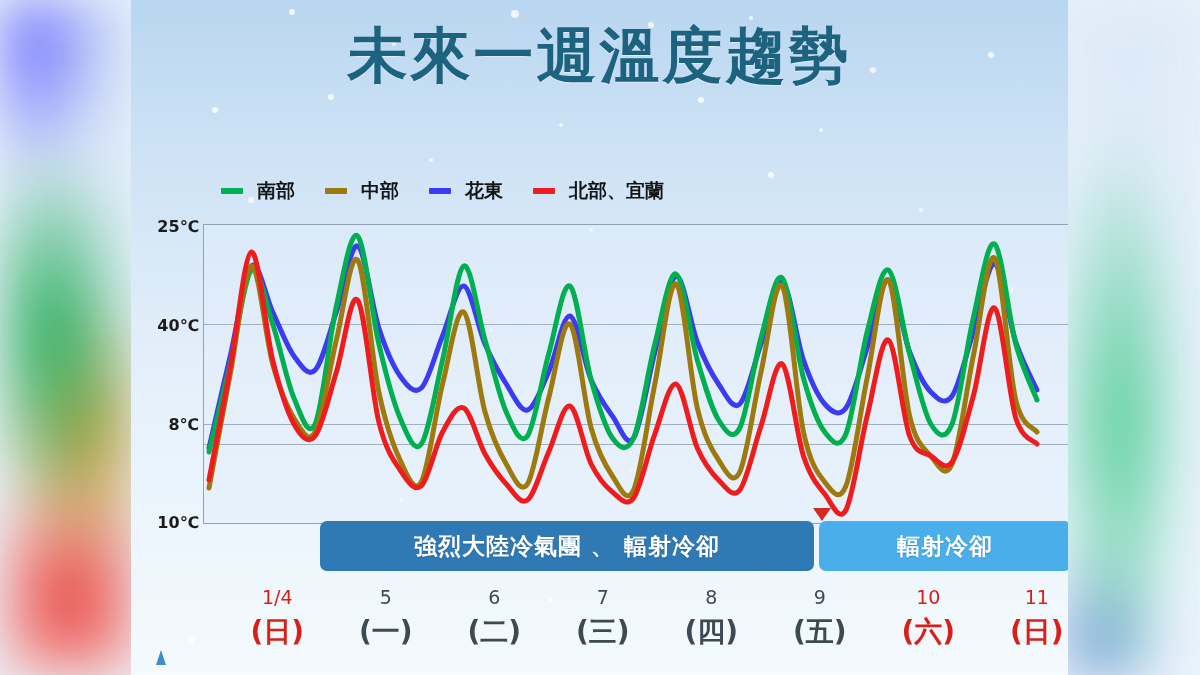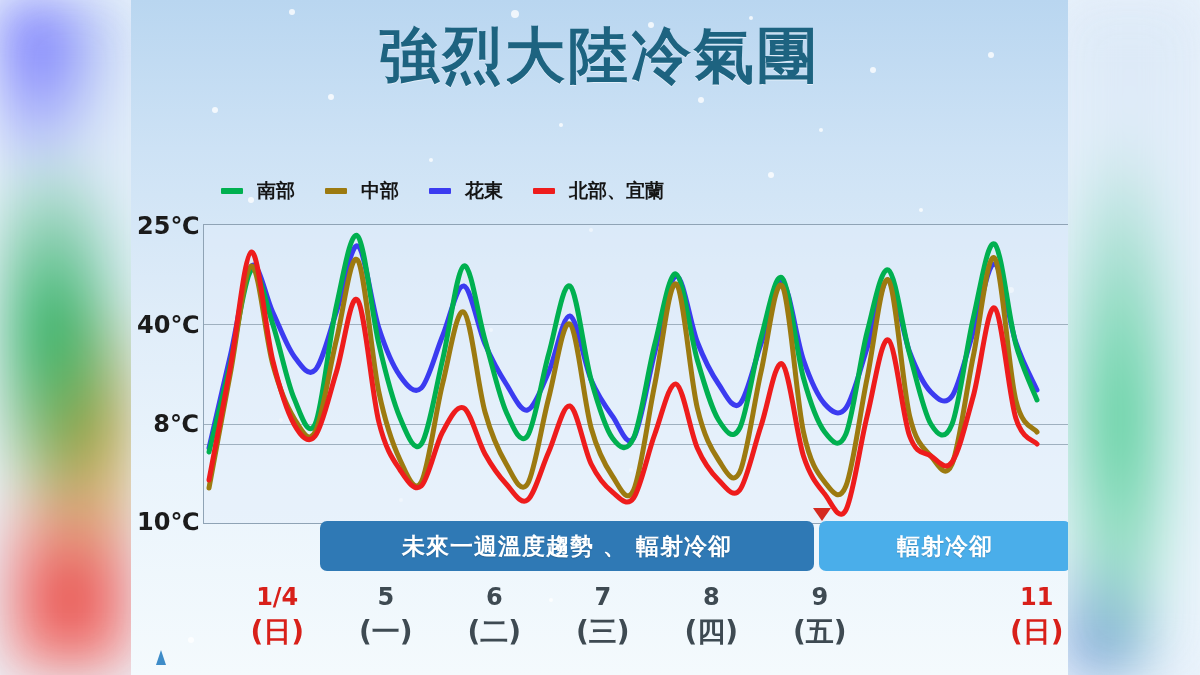--- a/index.html
+++ b/index.html
@@ -61,21 +61,21 @@
   }
 
   
   #plot-wrap{ position:absolute; left:72px; top:224px; width:868px; height:300px; }
   #plot-svg{ display:block; width:868px; height:300px; }
 
   
   .ytick{
     position:absolute; right:0; width:62px; text-align:right;
     font-family:"DejaVu Sans","Liberation Sans",sans-serif;
-    font-size:24px; font-weight:700; color:#1b1b1b;
+    font-size:16px; font-weight:700; color:#1b1b1b;
     transform:translateY(-50%);
   }
   #yaxis{ position:absolute; left:0; top:224px; width:68px; height:300px; }
 
   
   #banners{ position:absolute; left:189px; top:521px; width:751px; height:50px; display:flex; gap:5px; }
   .banner{
     display:flex; align-items:center; justify-content:center;
     border-radius:7px; color:#ffffff;
     font-family:"DejaVu Sans","Liberation Sans",sans-serif;
@@ -91,21 +91,21 @@
     width:0;height:0;border-left:9px solid transparent;border-right:9px solid transparent;
     border-top:13px solid #d42a20;
   }
 
   
   #dates{ position:absolute; left:72px; top:580px; width:868px; height:75px; }
   .date-col{
     position:absolute; width:110px; text-align:center; transform:translateX(-50%);
     font-family:"DejaVu Sans","Liberation Sans",sans-serif;
   }
-  .date-num{ font-size:24px; font-weight:700; line-height:34px; }
+  .date-num{ font-size:19px; font-weight:400; line-height:34px; }
   .date-dow{ font-size:28px; font-weight:700; line-height:36px; }
   .wk { color:#3e4a52; }
   .we { color:#d8201a; }
 
   
   #bottom-arrow{
     position:absolute; left:25px; top:650px;
     width:0;height:0;border-left:5px solid transparent;border-right:5px solid transparent;
     border-bottom:15px solid #2a7fc2; opacity:.9;
   }
@@ -143,21 +143,21 @@
       <div class="flake" style="left: 148px; top: 418px; width: 4px; height: 4px;"></div>
       <div class="flake" style="left: 818px; top: 438px; width: 4px; height: 4px;"></div>
       <div class="flake" style="left: 498px; top: 468px; width: 4px; height: 4px;"></div>
       <div class="flake" style="left: 268px; top: 498px; width: 4px; height: 4px;"></div>
       <div class="flake" style="left: 698px; top: 503px; width: 4px; height: 4px;"></div>
       <div class="flake" style="left: 897px; top: 597px; width: 6px; height: 6px;"></div>
       <div class="flake" style="left: 418px; top: 598px; width: 4px; height: 4px;"></div>
       <div class="flake" style="left: 57px; top: 637px; width: 6px; height: 6px;"></div>
     </div>
 
-  <div id="title">強烈大陸冷氣團</div>
+  <div id="title">未來一週溫度趨勢</div>
 
   <div id="legend">
     <div class="legend-item">
       <span class="legend-swatch" style="background:#00b050"></span>
       <span class="legend-label">南部</span>
     </div>
     <div class="legend-item">
       <span class="legend-swatch" style="background:#9c7a10"></span>
       <span class="legend-label">中部</span>
     </div>
@@ -190,21 +190,21 @@
         <path d="M6.00,224.00C9.54,208.67 20.15,162.33 27.23,132.00C34.31,101.67 41.38,49.33 48.46,42.00C55.54,34.67 62.62,73.00 69.69,88.00C76.77,103.00 83.85,122.33 90.92,132.00C98.00,141.67 105.08,153.33 112.15,146.00C119.23,138.67 126.31,108.67 133.38,88.00C140.46,67.33 147.54,19.33 154.62,22.00C161.69,24.67 168.77,82.33 175.85,104.00C182.92,125.67 190.00,142.00 197.08,152.00C204.15,162.00 211.23,170.67 218.31,164.00C225.38,157.33 232.46,129.00 239.54,112.00C246.62,95.00 253.69,60.67 260.77,62.00C267.85,63.33 274.92,103.67 282.00,120.00C289.08,136.33 296.15,149.00 303.23,160.00C310.31,171.00 317.38,188.00 324.46,186.00C331.54,184.00 338.62,163.67 345.69,148.00C352.77,132.33 359.85,90.67 366.92,92.00C374.00,93.33 381.08,139.33 388.15,156.00C395.23,172.67 402.31,182.33 409.38,192.00C416.46,201.67 423.54,224.67 430.62,214.00C437.69,203.33 444.77,155.00 451.85,128.00C458.92,101.00 466.00,53.67 473.08,52.00C480.15,50.33 487.23,100.00 494.31,118.00C501.38,136.00 508.46,149.67 515.54,160.00C522.62,170.33 529.69,186.67 536.77,180.00C543.85,173.33 550.92,140.33 558.00,120.00C565.08,99.67 572.15,55.33 579.23,58.00C586.31,60.67 593.38,115.67 600.46,136.00C607.54,156.33 614.62,172.00 621.69,180.00C628.77,188.00 635.85,193.33 642.92,184.00C650.00,174.67 657.08,145.33 664.15,124.00C671.23,102.67 678.31,55.33 685.38,56.00C692.46,56.67 699.54,109.33 706.62,128.00C713.69,146.67 720.77,160.67 727.85,168.00C734.92,175.33 742.00,182.00 749.08,172.00C756.15,162.00 763.23,130.00 770.31,108.00C777.38,86.00 784.46,38.33 791.54,40.00C798.62,41.67 805.69,97.00 812.77,118.00C819.85,139.00 830.46,158.00 834.00,166.00" fill="none" stroke="#3b3bf0" stroke-width="5" stroke-linecap="round" stroke-linejoin="round"></path>
         <path d="M6.00,228.00C9.54,213.33 20.15,170.33 27.23,140.00C34.31,109.67 41.38,52.67 48.46,46.00C55.54,39.33 62.62,78.67 69.69,100.00C76.77,121.33 83.85,157.33 90.92,174.00C98.00,190.67 105.08,215.33 112.15,200.00C119.23,184.67 126.31,113.33 133.38,82.00C140.46,50.67 147.54,5.67 154.62,12.00C161.69,18.33 168.77,89.67 175.85,120.00C182.92,150.33 190.00,177.33 197.08,194.00C204.15,210.67 211.23,229.67 218.31,220.00C225.38,210.33 232.46,165.67 239.54,136.00C246.62,106.33 253.69,45.33 260.77,42.00C267.85,38.67 274.92,91.67 282.00,116.00C289.08,140.33 296.15,172.00 303.23,188.00C310.31,204.00 317.38,221.67 324.46,212.00C331.54,202.33 338.62,155.00 345.69,130.00C352.77,105.00 359.85,57.67 366.92,62.00C374.00,66.33 381.08,130.67 388.15,156.00C395.23,181.33 402.31,204.33 409.38,214.00C416.46,223.67 423.54,229.67 430.62,214.00C437.69,198.33 444.77,147.33 451.85,120.00C458.92,92.67 466.00,47.33 473.08,50.00C480.15,52.67 487.23,111.67 494.31,136.00C501.38,160.33 508.46,184.67 515.54,196.00C522.62,207.33 529.69,217.67 536.77,204.00C543.85,190.33 550.92,139.00 558.00,114.00C565.08,89.00 572.15,47.33 579.23,54.00C586.31,60.67 593.38,128.33 600.46,154.00C607.54,179.67 614.62,198.67 621.69,208.00C628.77,217.33 635.85,226.67 642.92,210.00C650.00,193.33 657.08,135.33 664.15,108.00C671.23,80.67 678.31,42.33 685.38,46.00C692.46,49.67 699.54,104.33 706.62,130.00C713.69,155.67 720.77,188.33 727.85,200.00C734.92,211.67 742.00,217.67 749.08,200.00C756.15,182.33 763.23,124.00 770.31,94.00C777.38,64.00 784.46,15.67 791.54,20.00C798.62,24.33 805.69,94.00 812.77,120.00C819.85,146.00 830.46,166.67 834.00,176.00" fill="none" stroke="#00b050" stroke-width="5" stroke-linecap="round" stroke-linejoin="round"></path>
         <path d="M6.00,264.00C9.54,245.00 20.15,187.00 27.23,150.00C34.31,113.00 41.38,43.67 48.46,42.00C55.54,40.33 62.62,114.67 69.69,140.00C76.77,165.33 83.85,182.67 90.92,194.00C98.00,205.33 105.08,221.00 112.15,208.00C119.23,195.00 126.31,144.67 133.38,116.00C140.46,87.33 147.54,27.33 154.62,36.00C161.69,44.67 168.77,134.67 175.85,168.00C182.92,201.33 190.00,221.00 197.08,236.00C204.15,251.00 211.23,270.67 218.31,258.00C225.38,245.33 232.46,188.33 239.54,160.00C246.62,131.67 253.69,83.33 260.77,88.00C267.85,92.67 274.92,162.67 282.00,188.00C289.08,213.33 296.15,228.00 303.23,240.00C310.31,252.00 317.38,271.00 324.46,260.00C331.54,249.00 338.62,200.67 345.69,174.00C352.77,147.33 359.85,95.00 366.92,100.00C374.00,105.00 381.08,178.67 388.15,204.00C395.23,229.33 402.31,241.67 409.38,252.00C416.46,262.33 423.54,281.33 430.62,266.00C437.69,250.67 444.77,194.33 451.85,160.00C458.92,125.67 466.00,56.00 473.08,60.00C480.15,64.00 487.23,154.67 494.31,184.00C501.38,213.33 508.46,225.33 515.54,236.00C522.62,246.67 529.69,262.67 536.77,248.00C543.85,233.33 550.92,179.00 558.00,148.00C565.08,117.00 572.15,52.00 579.23,62.00C586.31,72.00 593.38,175.33 600.46,208.00C607.54,240.67 614.62,249.00 621.69,258.00C628.77,267.00 635.85,279.33 642.92,262.00C650.00,244.67 657.08,188.33 664.15,154.00C671.23,119.67 678.31,49.67 685.38,56.00C692.46,62.33 699.54,162.67 706.62,192.00C713.69,221.33 720.77,224.00 727.85,232.00C734.92,240.00 742.00,256.67 749.08,240.00C756.15,223.33 763.23,166.33 770.31,132.00C777.38,97.67 784.46,26.67 791.54,34.00C798.62,41.33 805.69,147.00 812.77,176.00C819.85,205.00 830.46,202.67 834.00,208.00" fill="none" stroke="#9c7a10" stroke-width="5" stroke-linecap="round" stroke-linejoin="round"></path>
         <path d="M6.00,256.00C9.54,237.33 20.15,182.00 27.23,144.00C34.31,106.00 41.38,29.33 48.46,28.00C55.54,26.67 62.62,107.33 69.69,136.00C76.77,164.67 83.85,187.33 90.92,200.00C98.00,212.67 105.08,220.67 112.15,212.00C119.23,203.33 126.31,170.67 133.38,148.00C140.46,125.33 147.54,67.67 154.62,76.00C161.69,84.33 168.77,169.67 175.85,198.00C182.92,226.33 190.00,235.33 197.08,246.00C204.15,256.67 211.23,268.33 218.31,262.00C225.38,255.67 232.46,221.00 239.54,208.00C246.62,195.00 253.69,180.33 260.77,184.00C267.85,187.67 274.92,217.33 282.00,230.00C289.08,242.67 296.15,252.33 303.23,260.00C310.31,267.67 317.38,281.33 324.46,276.00C331.54,270.67 338.62,243.67 345.69,228.00C352.77,212.33 359.85,180.00 366.92,182.00C374.00,184.00 381.08,225.67 388.15,240.00C395.23,254.33 402.31,262.33 409.38,268.00C416.46,273.67 423.54,283.67 430.62,274.00C437.69,264.33 444.77,229.00 451.85,210.00C458.92,191.00 466.00,157.67 473.08,160.00C480.15,162.33 487.23,208.00 494.31,224.00C501.38,240.00 508.46,249.00 515.54,256.00C522.62,263.00 529.69,275.00 536.77,266.00C543.85,257.00 550.92,223.00 558.00,202.00C565.08,181.00 572.15,135.00 579.23,140.00C586.31,145.00 593.38,210.33 600.46,232.00C607.54,253.67 614.62,261.00 621.69,270.00C628.77,279.00 635.85,299.00 642.92,286.00C650.00,273.00 657.08,220.33 664.15,192.00C671.23,163.67 678.31,112.67 685.38,116.00C692.46,119.33 699.54,192.67 706.62,212.00C713.69,231.33 720.77,227.67 727.85,232.00C734.92,236.33 742.00,248.00 749.08,238.00C756.15,228.00 763.23,197.67 770.31,172.00C777.38,146.33 784.46,80.33 791.54,84.00C798.62,87.67 805.69,171.33 812.77,194.00C819.85,216.67 830.46,215.67 834.00,220.00" fill="none" stroke="#ee1c1c" stroke-width="5" stroke-linecap="round" stroke-linejoin="round"></path>
       </svg>
   </div>
 
   <div id="banner-marker"></div>
 
   <div id="banners">
-    <div class="banner" id="banner-cold">未來一週溫度趨勢 、 輻射冷卻</div>
+    <div class="banner" id="banner-cold">強烈大陸冷氣團 、 輻射冷卻</div>
     <div class="banner" id="banner-rad">輻射冷卻</div>
   </div>
 
   <div id="dates">
       <div class="date-col" style="left: 74.25px;">
         <div class="date-num we">1/4</div>
         <div class="date-dow we">(日)</div>
       </div>
       <div class="date-col" style="left: 182.75px;">
         <div class="date-num wk">5</div>
@@ -219,20 +219,24 @@
         <div class="date-dow wk">(三)</div>
       </div>
       <div class="date-col" style="left: 508.25px;">
         <div class="date-num wk">8</div>
         <div class="date-dow wk">(四)</div>
       </div>
       <div class="date-col" style="left: 616.75px;">
         <div class="date-num wk">9</div>
         <div class="date-dow wk">(五)</div>
       </div>
+      <div class="date-col" style="left: 725.25px;">
+        <div class="date-num we">10</div>
+        <div class="date-dow we">(六)</div>
+      </div>
       <div class="date-col" style="left: 833.75px;">
         <div class="date-num we">11</div>
         <div class="date-dow we">(日)</div>
       </div>
     </div>
 
   <div id="bottom-arrow"></div>
 </div>
 
 </body></html>

